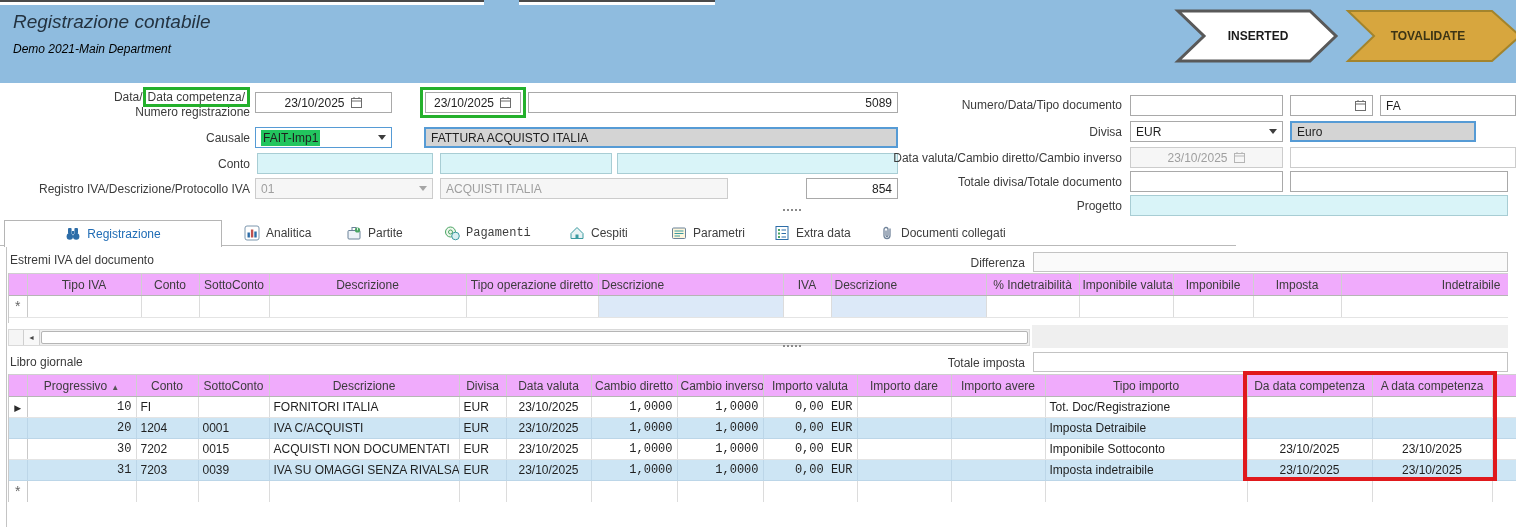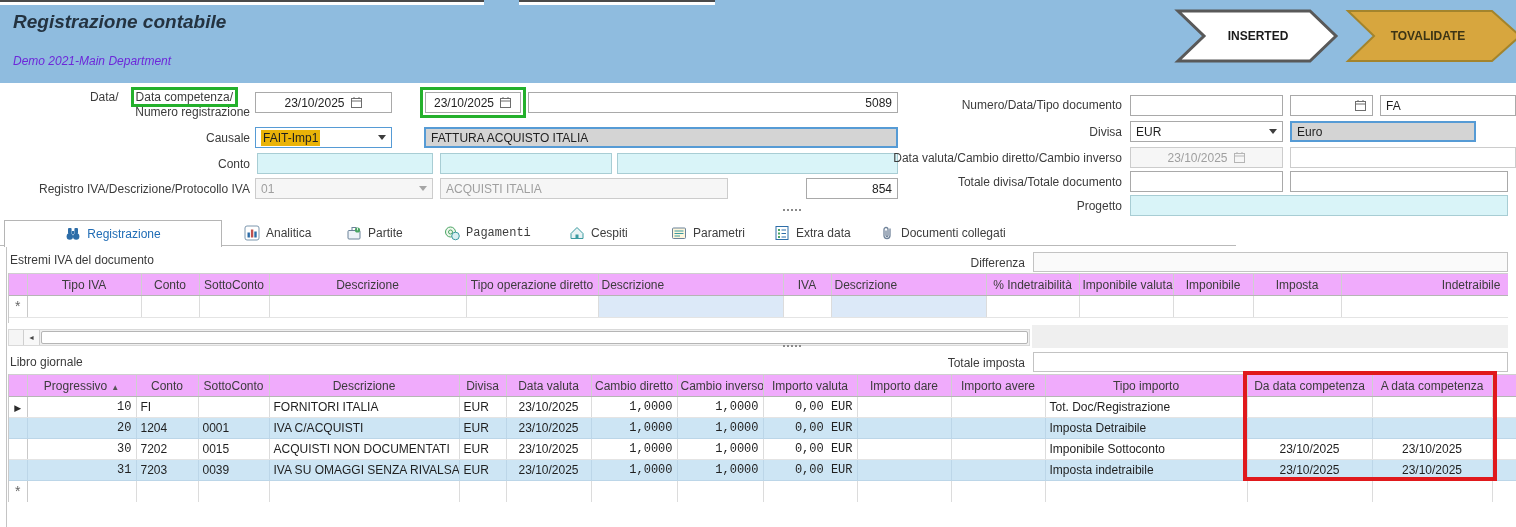--- a/index.html
+++ b/index.html
@@ -2,39 +2,39 @@
 <html><head>
 <meta charset="utf-8">
 <style>
   * { box-sizing: border-box; margin: 0; padding: 0; }
   html,body { width:1516px; height:527px; overflow:hidden; }
   body { font-family:"Liberation Sans", sans-serif; background:#fff; position:relative; font-size:12px; color:#1f1f1f; }
 
   
   .hdr { position:absolute; left:0; top:0; width:1516px; height:83px; background:#8fbcdf; }
   .tab-remnant { position:absolute; top:0; height:5px; background:#fff; border-top:2px solid #4a4a4a; }
-  .hdr-title { position:absolute; left:13px; top:11px; font-size:19px; font-weight:bold; font-style:italic; color:#243341; }
-  .hdr-sub { position:absolute; left:13px; top:54px; font-size:12px; font-style:italic; color:#6d28d9; }
+  .hdr-title { position:absolute; left:13px; top:11px; font-size:19px; font-weight:normal; font-style:italic; color:#243341; }
+  .hdr-sub { position:absolute; left:13px; top:42px; font-size:12px; font-style:italic; color:#000000; }
   .wf-svg { position:absolute; right:0; top:6px; }
 
   
   .lbl { position:absolute; font-size:12px; color:#3c3c3c; text-align:right; white-space:nowrap; }
   .lblL { left:0; width:250px; }
   .lblR { left:750px; width:372px; }
-  .hl-green { display:inline-block; border:3px solid #24b02c; padding:0 2px; margin:-3px 12px; }
+  .hl-green { display:inline-block; border:3px solid #24b02c; padding:0 2px; margin:-3px 0; }
   .fld { position:absolute; display:flex; align-items:center; height:21px; border:1px solid #a9a9a9;
          background:#fff; padding:0 5px; font-size:12px; color:#1f1f1f; overflow:hidden; white-space:nowrap; }
   .fld.right { justify-content:flex-end; }
   .fld.cyan { background:#d9f4f8; border-color:#a8cdd4; }
   .fld.grayblue { background:#d4d4d4; border:2px solid #569bd5; }
   .fld.disabled { background:#f6f6f6; color:#9f9f9f; border-color:#cccccc; }
   .fld.date { justify-content:center; gap:5px; }
   .combo-arrow { margin-left:auto; width:0; height:0; border-left:4px solid transparent; border-right:4px solid transparent; border-top:5px solid #3d3d3d; }
   .disabled .combo-arrow { border-top-color:#a5a5a5; }
-  .sel-hl { background:#eab308; padding:1px 2px; }
+  .sel-hl { background:#22c55e; padding:1px 2px; }
   .green-wrap { position:absolute; border:3px solid #24b02c; padding:2px; }
   .green-wrap .fld { position:static; width:100%; height:21px; }
   .dots { position:absolute; width:18px; border-top:2px dotted #8a8a8a; }
 
   
   .tabstrip { position:absolute; left:0; top:220px; width:1236px; height:26px; border-bottom:1px solid #b9b9b9; background:#fff; }
   .tab { position:absolute; top:0; height:26px; display:flex; align-items:center; gap:6px; color:#3d3d3d; font-size:12px; white-space:nowrap; padding:0 8px; }
   .tab.active { left:4px; width:218px; justify-content:center; border:1px solid #b5b5b5; border-bottom:none; height:27px; background:#fff; color:#1f6cb5; z-index:2; }
   .tab svg { flex:none; }
 

